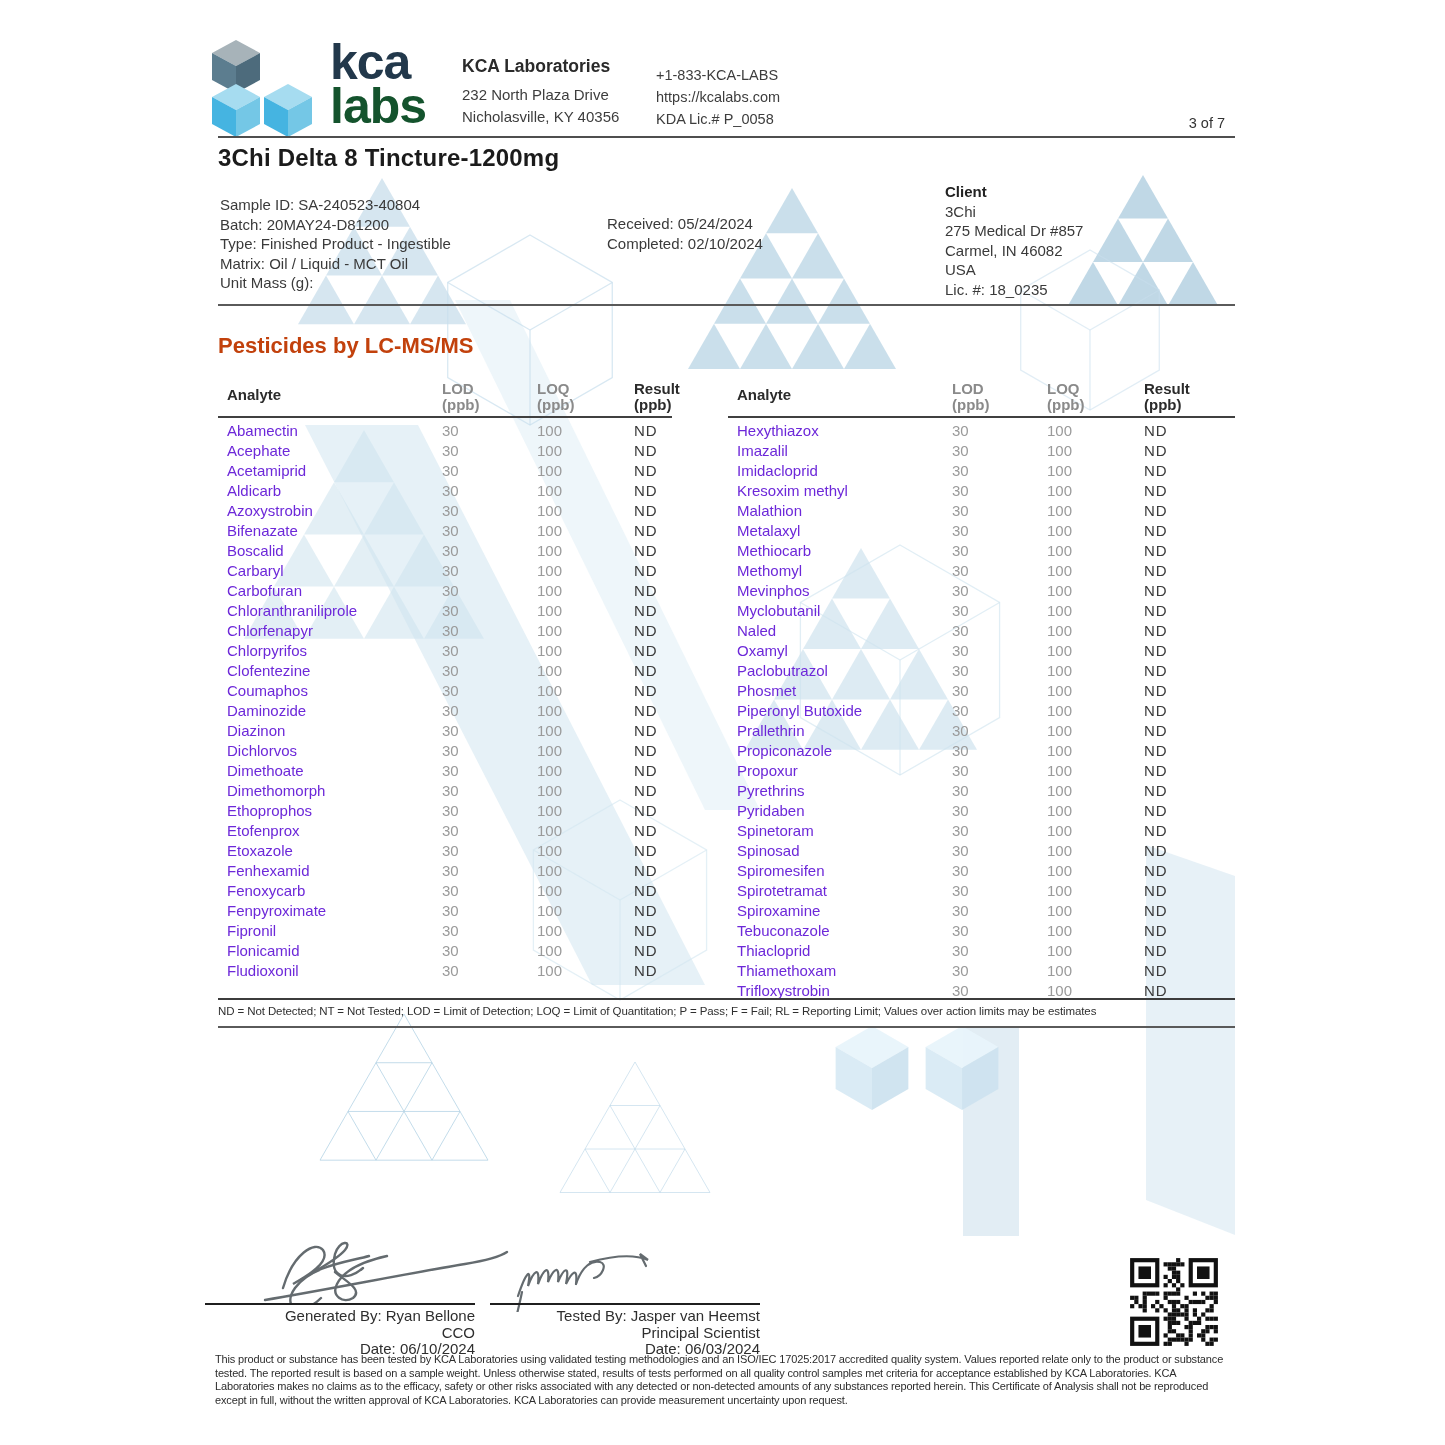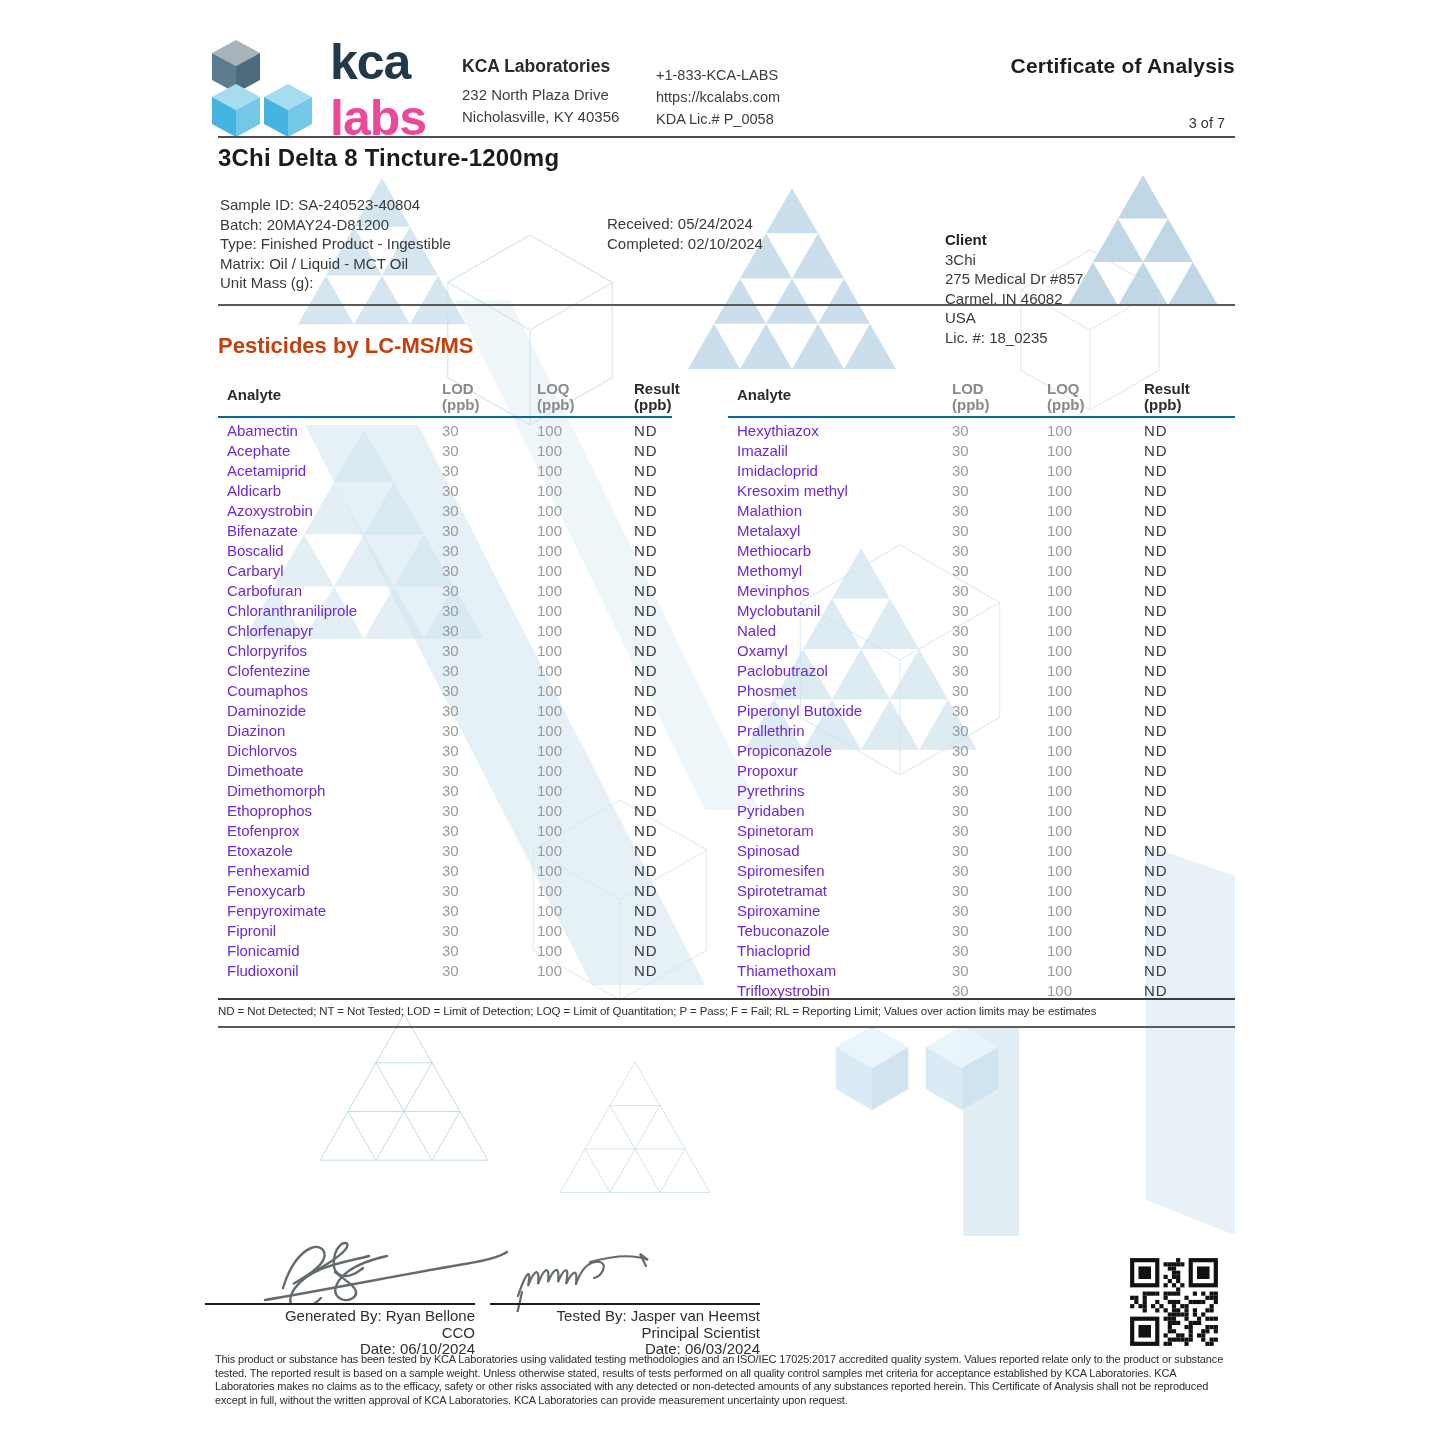--- a/index.html
+++ b/index.html
@@ -5,39 +5,39 @@
   html,body{margin:0;padding:0;background:#fff;}
   .page{
     position:relative;width:1445px;height:1445px;background:#ffffff;
     font-family:Liberation Sans, sans-serif;color:#333;overflow:hidden;
   }
   .rule{position:absolute;background:#4f4f4f;}
   
   .logo-cubes{position:absolute;left:204px;top:38px;}
   .logo-word{position:absolute;left:330px;top:40px;line-height:0.88;font-weight:800;font-size:50px;letter-spacing:-1px;}
   .logo-kca{color:#22384b;display:block;}
-  .logo-labs{color:#ec4899;display:block;margin-top:12px;}
+  .logo-labs{color:#14532d;display:block;}
   .lab-name{position:absolute;left:462px;top:56px;font-size:17.5px;font-weight:700;color:#2a2a2a;}
   .lab-addr{position:absolute;left:462px;top:84px;font-size:15px;color:#3d3d3d;line-height:22px;}
   .contact{position:absolute;left:656px;top:64px;font-size:14.5px;color:#3d3d3d;line-height:22px;}
   .doc-title{position:absolute;left:835px;top:54px;width:400px;text-align:right;font-size:21px;font-weight:700;color:#1d1d1d;letter-spacing:0.2px;}
   .page-num{position:absolute;left:1035px;top:115px;width:190px;text-align:right;font-size:14.5px;color:#333;}
   
   .prod-title{position:absolute;left:218px;top:144px;font-size:24px;font-weight:700;color:#1b1b1b;letter-spacing:0.2px;}
   .sample-info{position:absolute;left:220px;top:195px;font-size:15px;color:#3a3a3a;line-height:19.5px;}
   .dates-info{position:absolute;left:607px;top:214px;font-size:15px;color:#3a3a3a;line-height:19.5px;}
   .client-info{position:absolute;left:945px;top:182px;font-size:15px;color:#3a3a3a;line-height:19.5px;}
-  .client-info .clabel{font-weight:700;color:#222;margin-top:48px;}
+  .client-info .clabel{font-weight:700;color:#222;}
   
   .section-title{position:absolute;left:218px;top:333px;font-size:22px;font-weight:700;color:#c2410c;}
   
   .ptable{position:absolute;top:378px;font-size:15px;}
   .ptable.t-left{left:218px;width:454px;}
   .ptable.t-right{left:728px;width:507px;}
-  .thead{display:grid;height:40px;align-items:end;padding-bottom:3px;border-bottom:2px solid #0369a1;box-sizing:border-box;}
+  .thead{display:grid;height:40px;align-items:end;padding-bottom:3px;border-bottom:2px solid #404040;box-sizing:border-box;}
   .t-left .thead,.t-left .trow{grid-template-columns:224px 95px 97px auto;}
   .t-right .thead,.t-right .trow{grid-template-columns:224px 95px 97px auto;}
   .thead .h-analyte{font-weight:700;color:#2b2b2b;padding-left:9px;align-self:end;padding-bottom:10px;}
   .thead .h2{font-weight:700;color:#8a8a8a;line-height:16px;}
   .thead .h2.dark{color:#2b2b2b;}
   .tbody{padding-top:2px;}
   .trow{display:grid;height:20px;align-items:center;}
   .trow .c-analyte{color:#6d28d9;padding-left:9px;white-space:nowrap;}
   .trow .c-lod,.trow .c-loq{color:#9a9a9a;}
   .trow .c-result{color:#3a3a3a;letter-spacing:1px;}
@@ -159,21 +159,20 @@
   <div class="lab-name">KCA Laboratories</div>
   <div class="lab-addr">
     <div>232 North Plaza Drive</div>
     <div>Nicholasville, KY 40356</div>
   </div>
   <div class="contact">
     <div>+1-833-KCA-LABS</div>
     <div>https://kcalabs.com</div>
     <div>KDA Lic.# P_0058</div>
   </div>
-  <div class="doc-title">Certificate of Analysis</div>
   <div class="page-num">3 of 7</div>
   <div class="rule" style="left:218px;top:136px;width:1017px;height:2px;"></div>
 
   <div class="prod-title">3Chi Delta 8 Tincture-1200mg</div>
   <div class="sample-info">
     <div>Sample ID: SA-240523-40804</div>
     <div>Batch: 20MAY24-D81200</div>
     <div>Type: Finished Product - Ingestible</div>
     <div>Matrix: Oil / Liquid - MCT Oil</div>
     <div>Unit Mass (g):</div>

